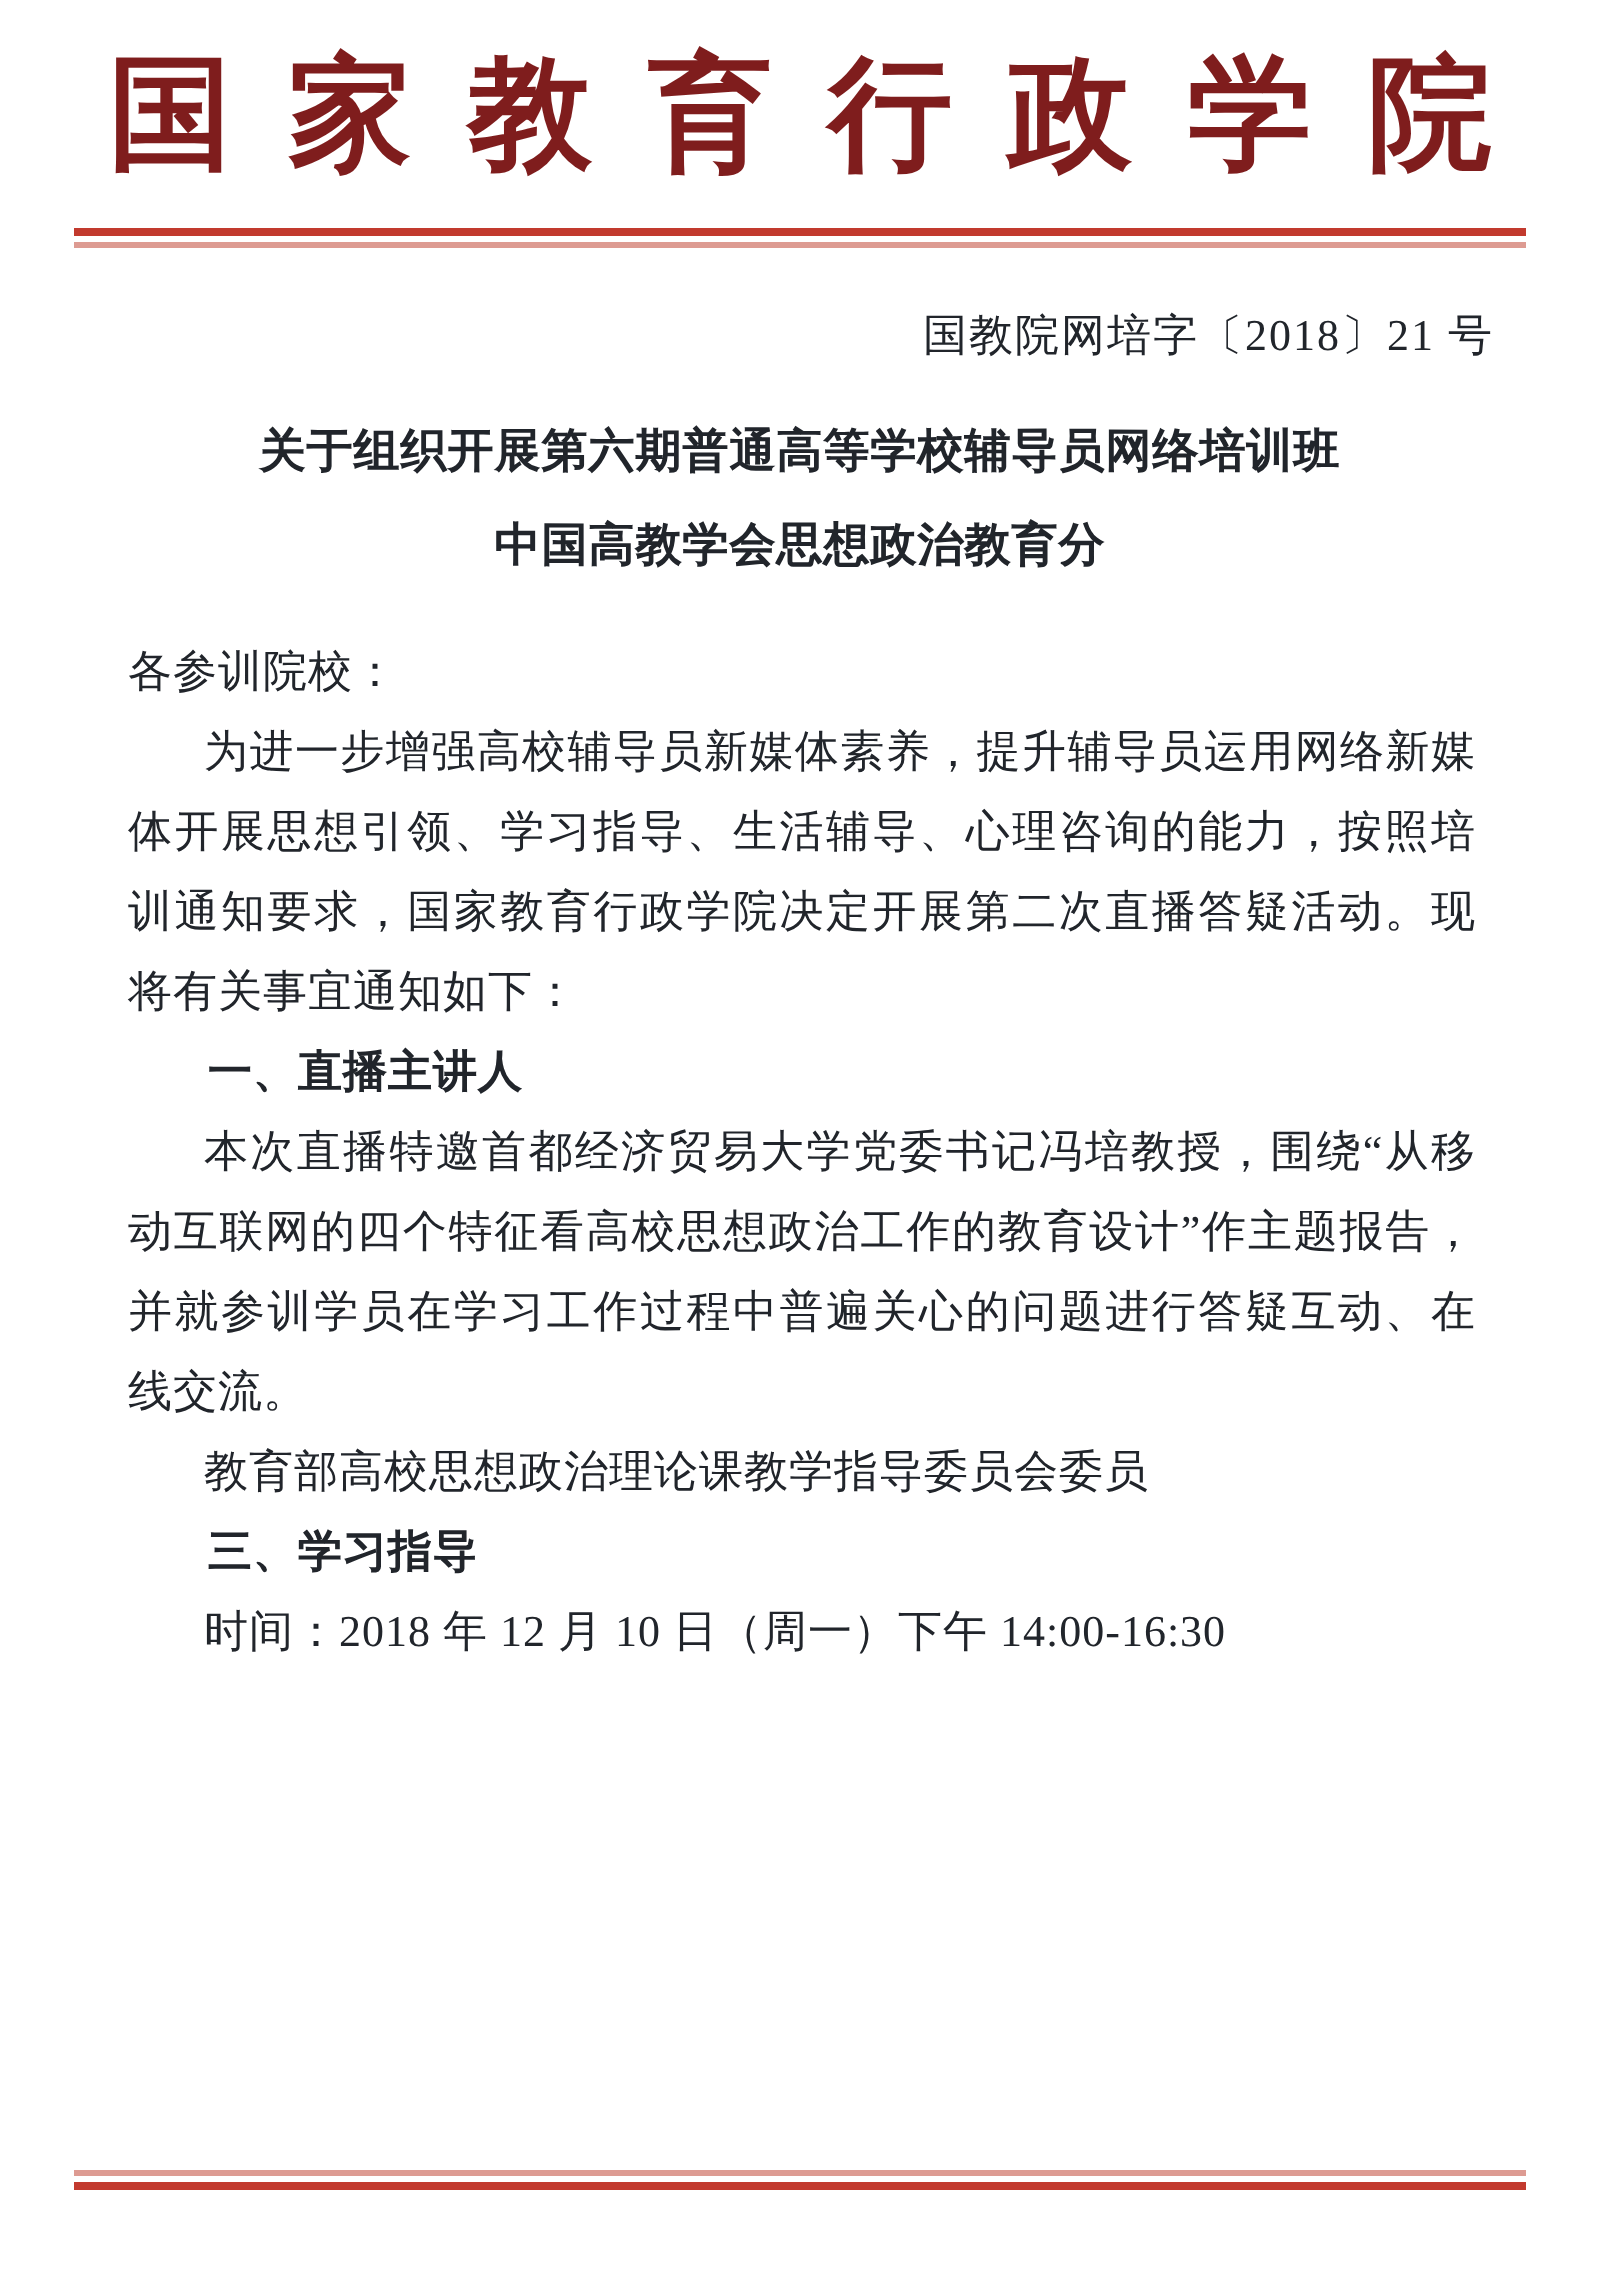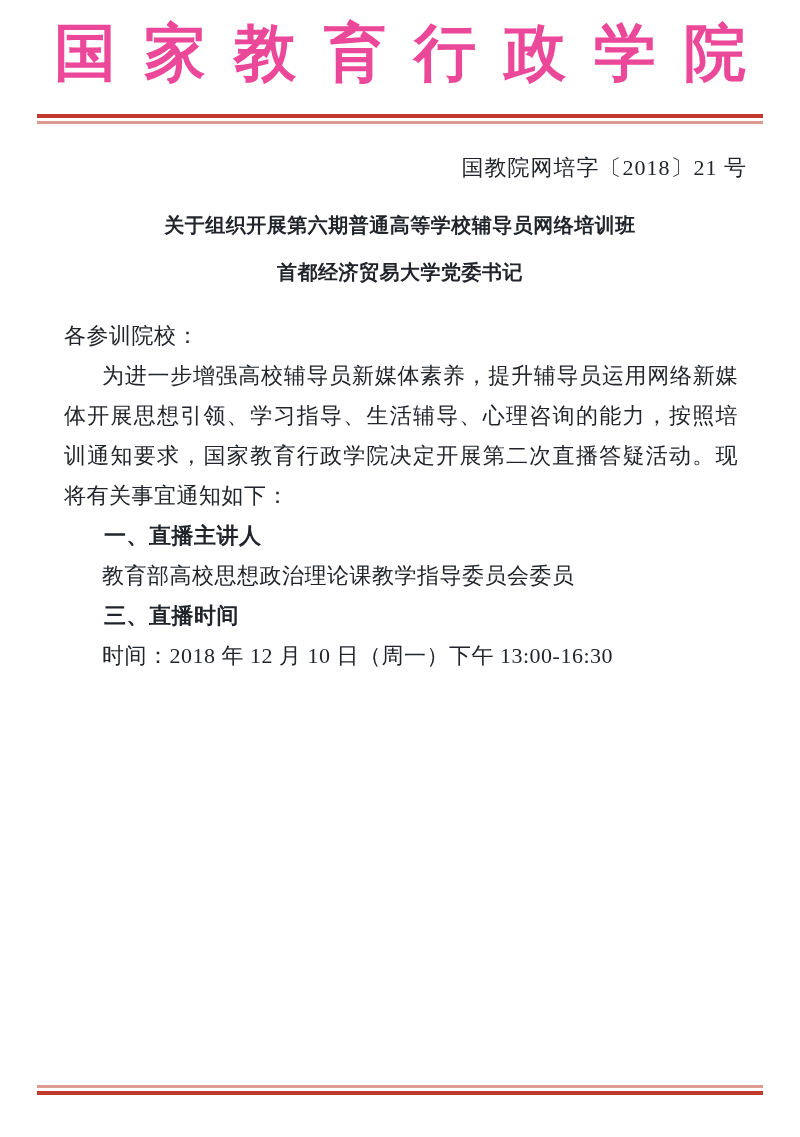--- a/index.html
+++ b/index.html
@@ -9,25 +9,25 @@
     position: relative;
     overflow: hidden;
     font-family: "Liberation Serif", "DejaVu Serif", serif;
     color: #21252b;
   }
   .masthead {
     padding-top: 18px;
     text-align: center;
   }
   .masthead-title {
-    font-family: Liberation Mono, monospace;
+    font-family: Liberation Sans, sans-serif;
     font-weight: bold;
     font-size: 62px;
     line-height: 80px;
-    color: #ec4899;
+    color: #7f1d1d;
     letter-spacing: 28px;
     padding-left: 28px;
     white-space: nowrap;
   }
   .double-rule {
     margin: 16px 37px 0 37px;
     height: 3px;                      
     border-top: 4px solid #c23a2e;    
     border-bottom: 3px solid #dd9b92; 
   }
@@ -45,21 +45,21 @@
     font-size: 22px;
     line-height: 28px;
     letter-spacing: 1px;
     padding-left: 32px;
   }
   .doc-title {
     margin-top: 20px;
     text-align: center;
     font-family: "Liberation Sans", "DejaVu Sans", sans-serif;
     font-weight: bold;
-    font-size: 20px;
+    font-size: 23px;
     line-height: 47px;
     letter-spacing: 0.5px;
   }
   .body-text {
     margin: 20px 62px 0 64px;
     font-size: 22px;
     line-height: 40px;
     letter-spacing: 0.5px;
     text-align: justify;
   }
@@ -79,29 +79,30 @@
 <div class="masthead">
   <div class="masthead-title">国家教育行政学院</div>
 </div>
 
 <div class="double-rule"></div>
 
 <div class="doc-number">国教院网培字〔2018〕21 号</div>
 
 <div class="doc-title">
   <div>关于组织开展第六期普通高等学校辅导员网络培训班</div>
-  <div>首都经济贸易大学党委书记</div>
+  <div>中国高教学会思想政治教育分</div>
 </div>
 
 <div class="body-text">
   <p>各参训院校：</p>
   <p class="para-indent">为进一步增强高校辅导员新媒体素养，提升辅导员运用网络新媒体开展思想引领、学习指导、生活辅导、心理咨询的能力，按照培训通知要求，国家教育行政学院决定开展第二次直播答疑活动。现将有关事宜通知如下：</p>
 
   <p class="section-heading">一、直播主讲人</p>
+  <p class="para-indent">本次直播特邀首都经济贸易大学党委书记冯培教授，围绕“从移动互联网的四个特征看高校思想政治工作的教育设计”作主题报告，并就参训学员在学习工作过程中普遍关心的问题进行答疑互动、在线交流。</p>
 
   <p class="para-indent">教育部高校思想政治理论课教学指导委员会委员</p>
 
-  <p class="section-heading">三、直播时间</p>
-  <p class="para-indent">时间：2018 年 12 月 10 日（周一）下午 13:00-16:30</p>
+  <p class="section-heading">三、学习指导</p>
+  <p class="para-indent">时间：2018 年 12 月 10 日（周一）下午 14:00-16:30</p>
 
 </div>
 
 <div class="double-rule flipped"></div>
 
 </body></html>

